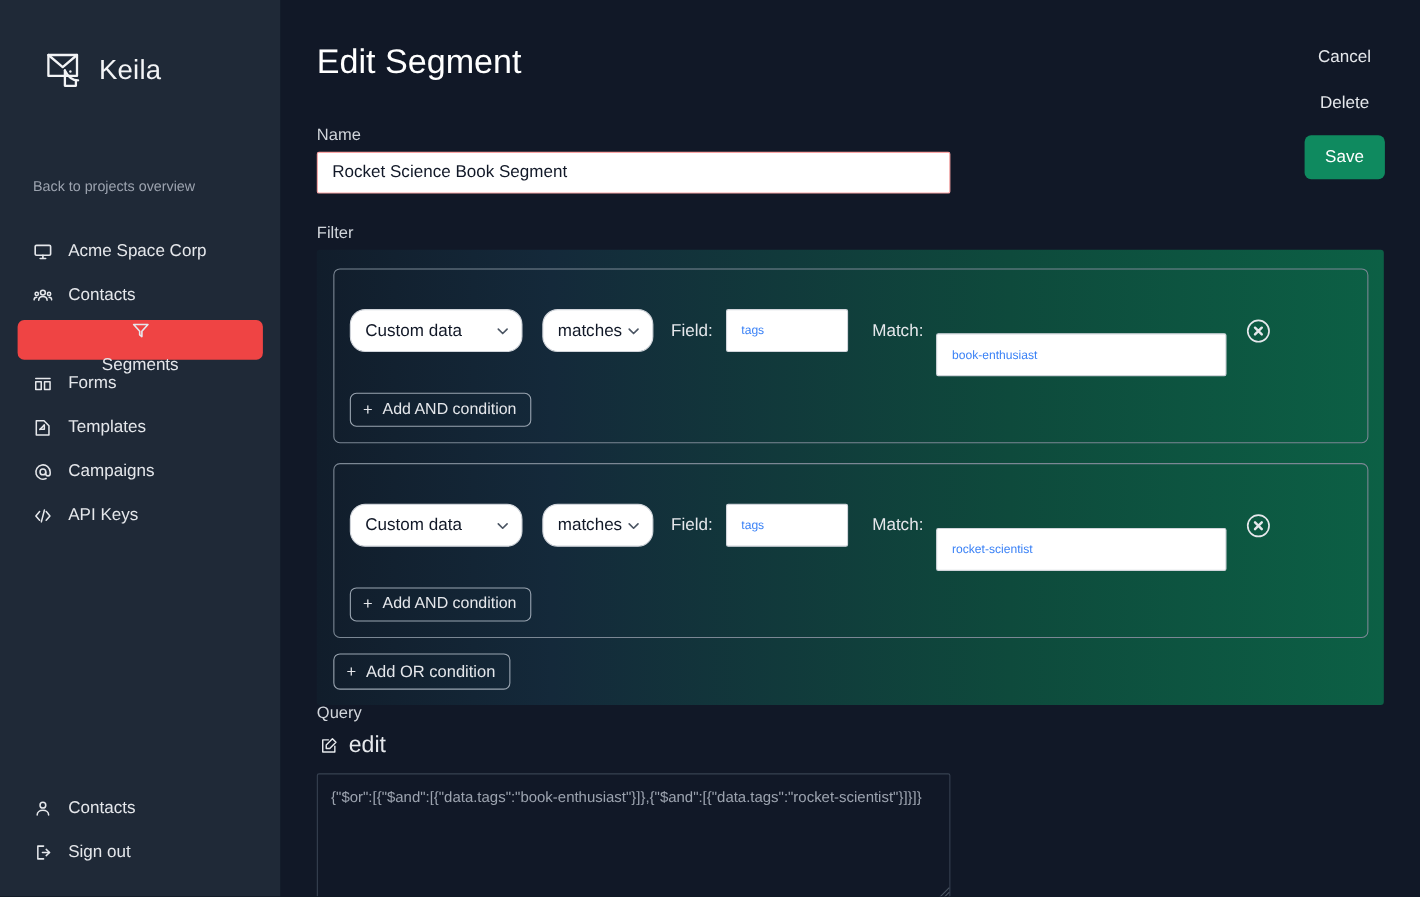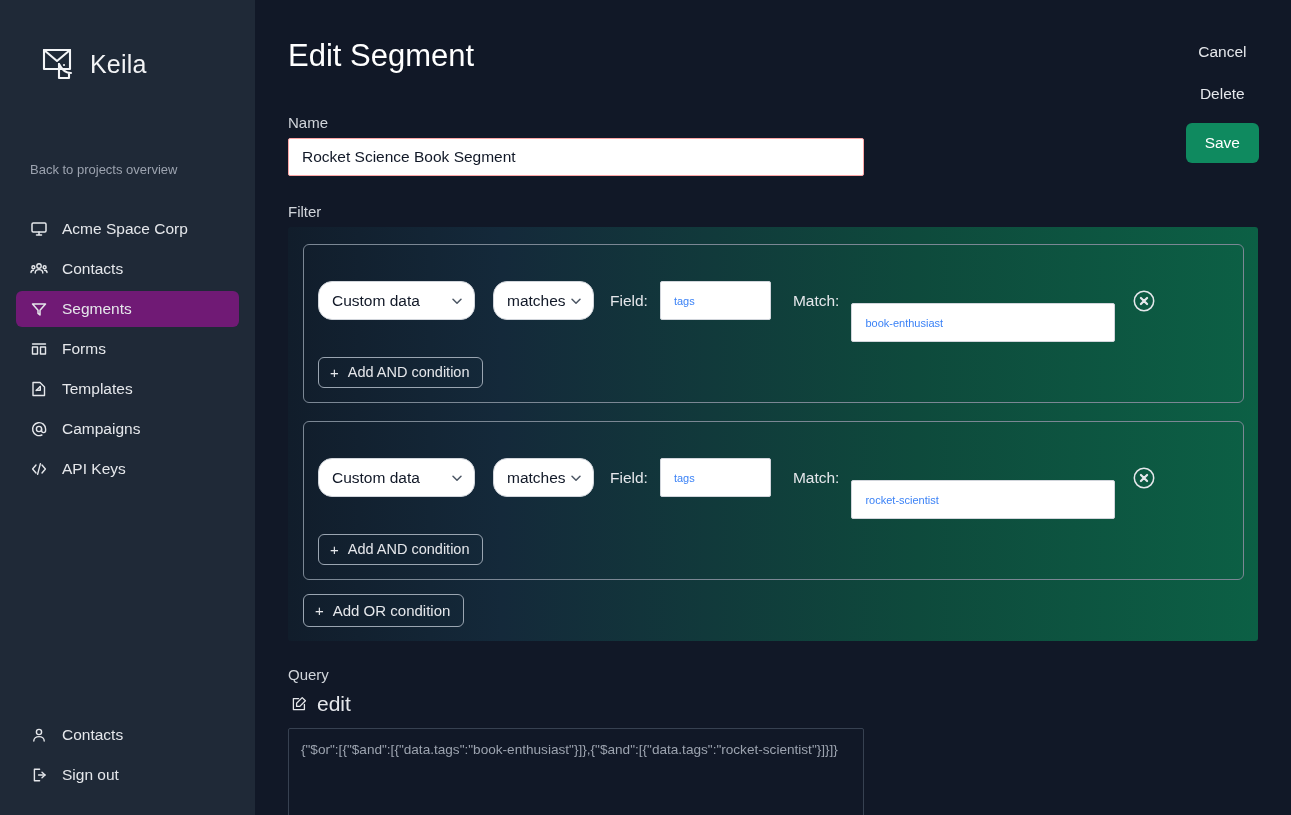--- a/index.html
+++ b/index.html
@@ -71,21 +71,21 @@
     font-size: 15.5px;
     cursor: pointer;
     white-space: nowrap;
   }
   .nav-item .nav-icon {
     width: 18px; height: 18px;
     flex: 0 0 18px;
     display: flex; align-items: center; justify-content: center;
     color: #e5e7eb;
   }
-  .nav-item.active { background: #701a75; }
+  .nav-item.active { background: #ef4444; flex-direction: column; }
 
   .nav-bottom { margin-top: auto; padding: 0 16px 18px; }
 
   
   #main {
     flex: 1 1 auto;
     height: 815px;
     background: #111827;
     position: relative;
     overflow: hidden;
@@ -255,21 +255,21 @@
     font-size: 14.5px;
     font-family: inherit;
     cursor: pointer;
     white-space: nowrap;
     line-height: 1;
   }
   .add-btn .plus { font-size: 15px; line-height: 1; display: inline-block; }
   .add-or { margin-top: 0; height: 33px; font-size: 15px; }
 
   
-  .label-query { padding-top: 26px; }
+  .label-query { }
 
   .query-edit {
     display: inline-flex;
     align-items: center;
     gap: 10px;
     color: #e5e7eb;
     font-size: 21px;
     cursor: pointer;
     margin-top: 3px;
     padding-left: 3px;

